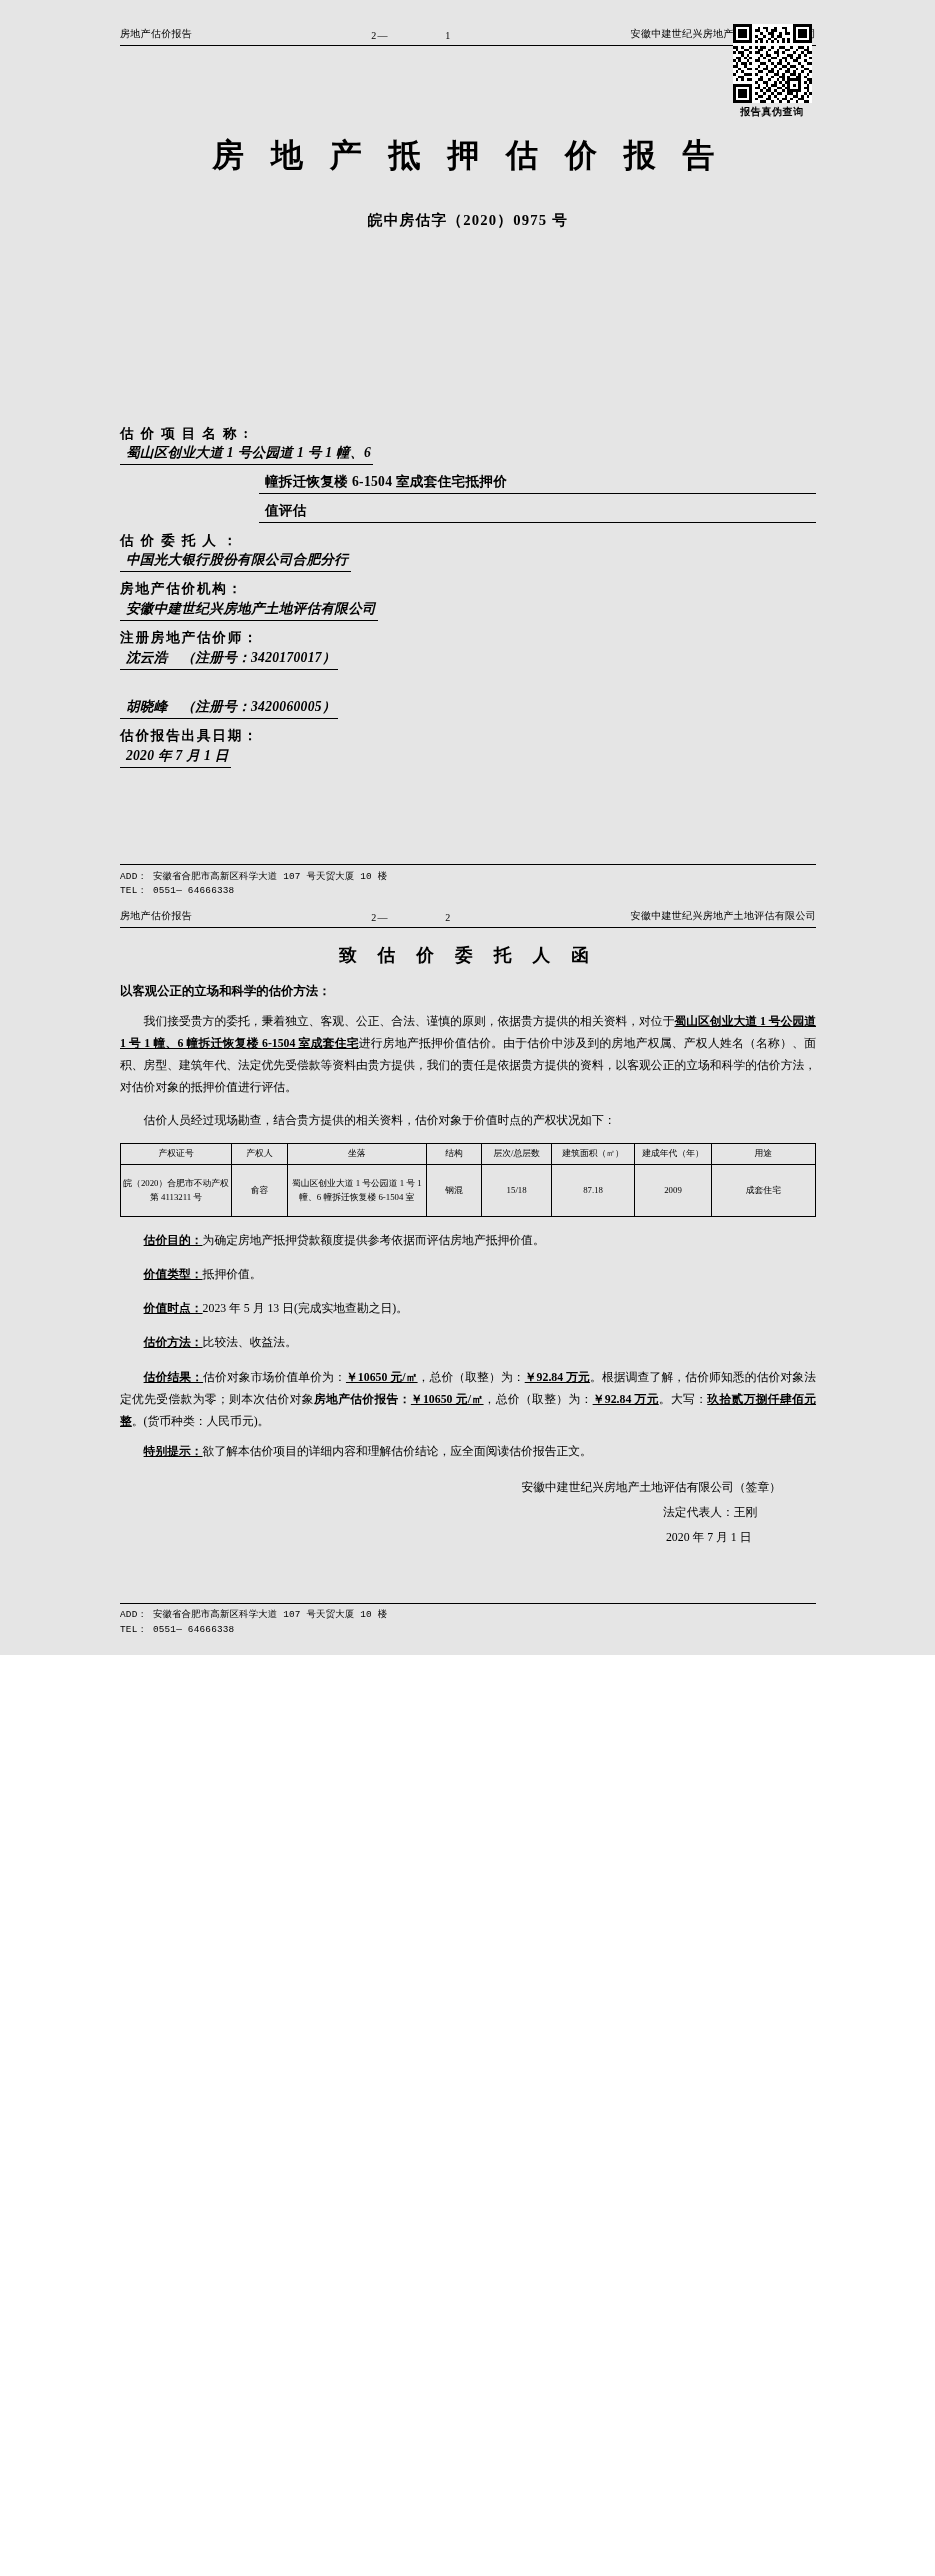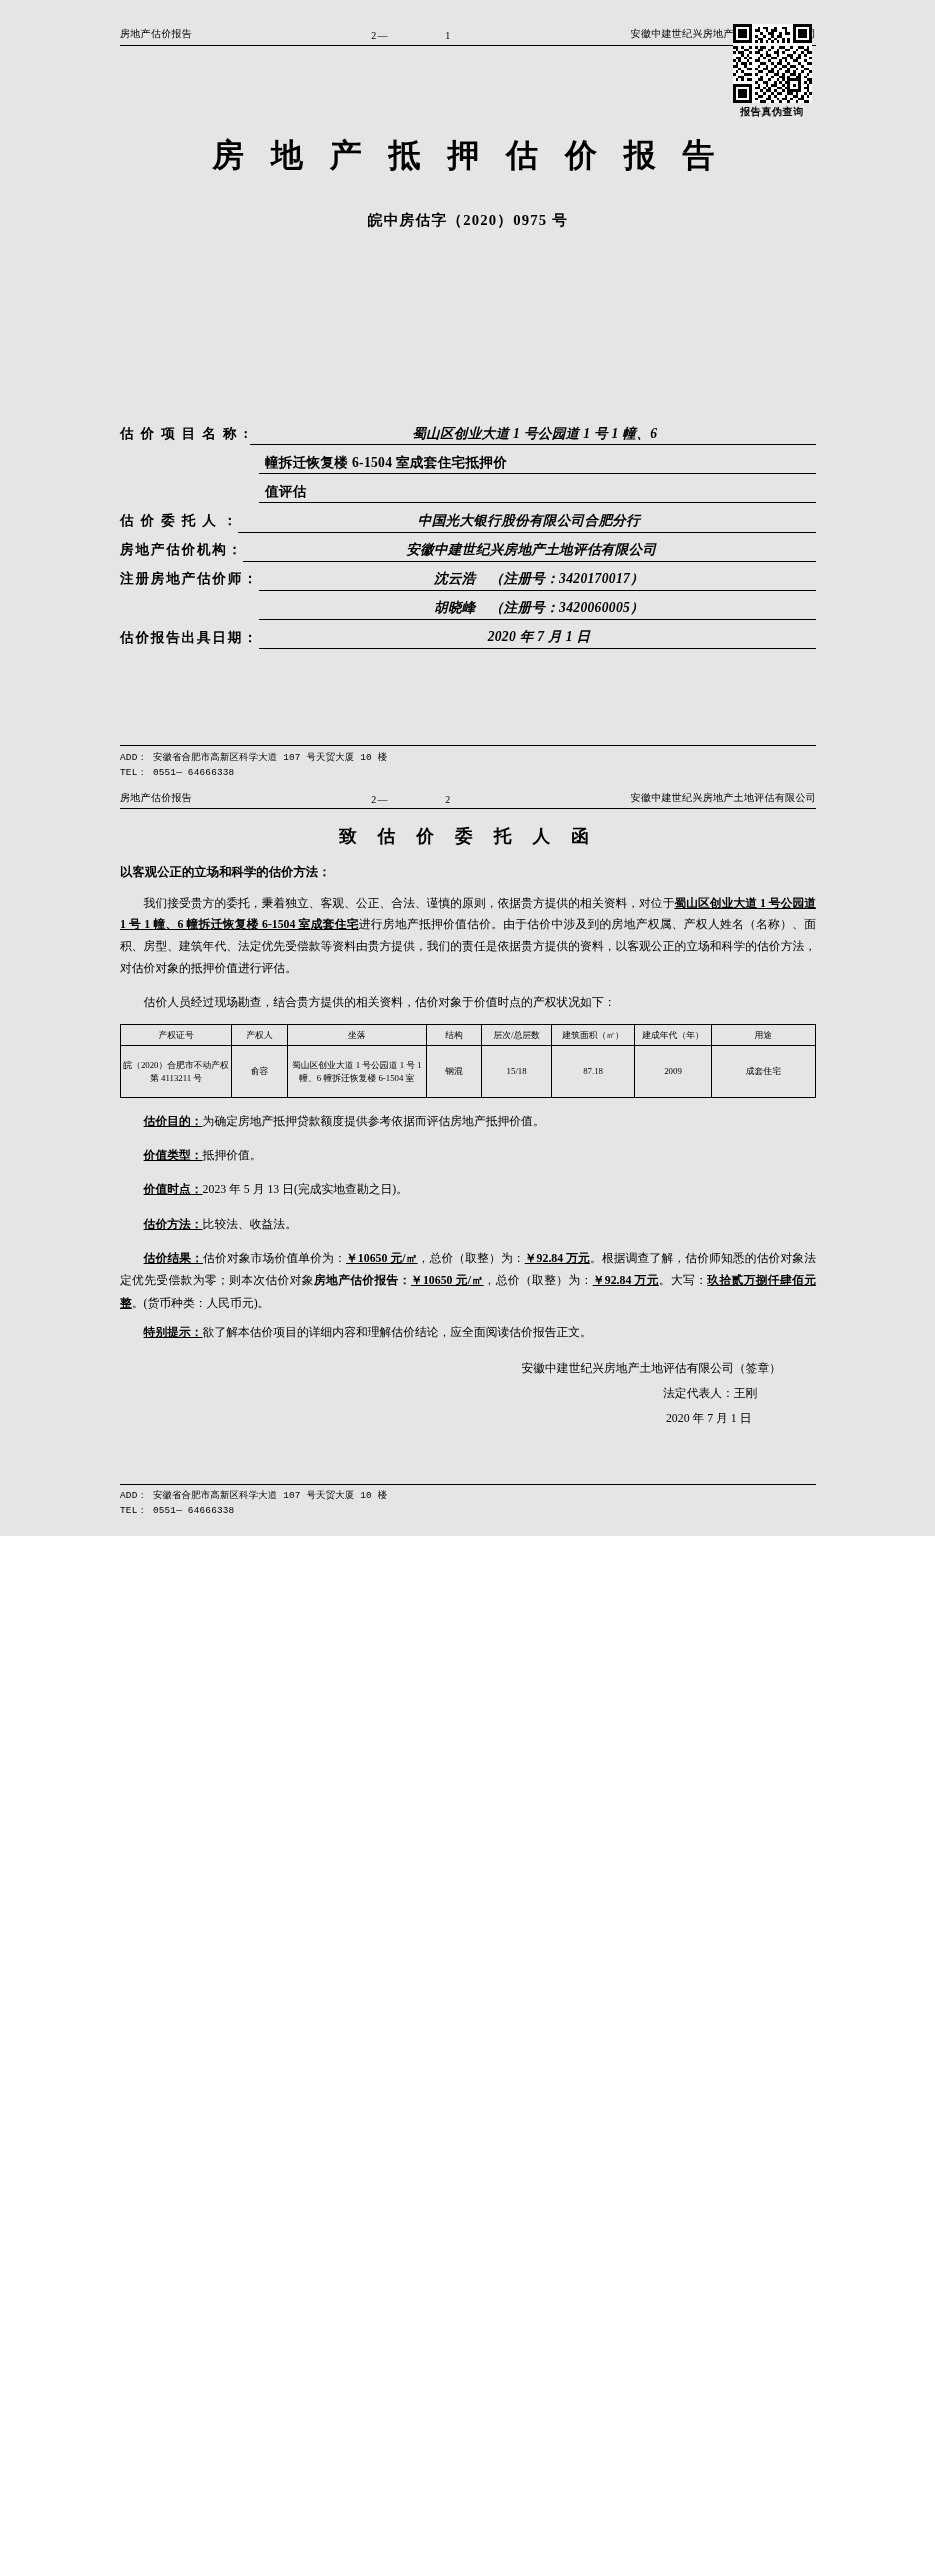--- a/index.html
+++ b/index.html
@@ -79,22 +79,23 @@
   }
 
   
   .fields {
     margin-top: 195px;
     font-size: 13.6px;
     font-weight: bold;
   }
   .field-row {
     display: flex;
-    align-items: center;
+    align-items: flex-start;
     margin-bottom: 8.3px;
+    flex-direction: column;
   }
   .field-label {
     white-space: nowrap;
     letter-spacing: 1.8px;
     padding-bottom: 1.8px;
   }
   .field-value {
     flex: 1;
     border-bottom: 0.9px solid #000;
     padding: 0 2.4px 1.8px 5.9px;

